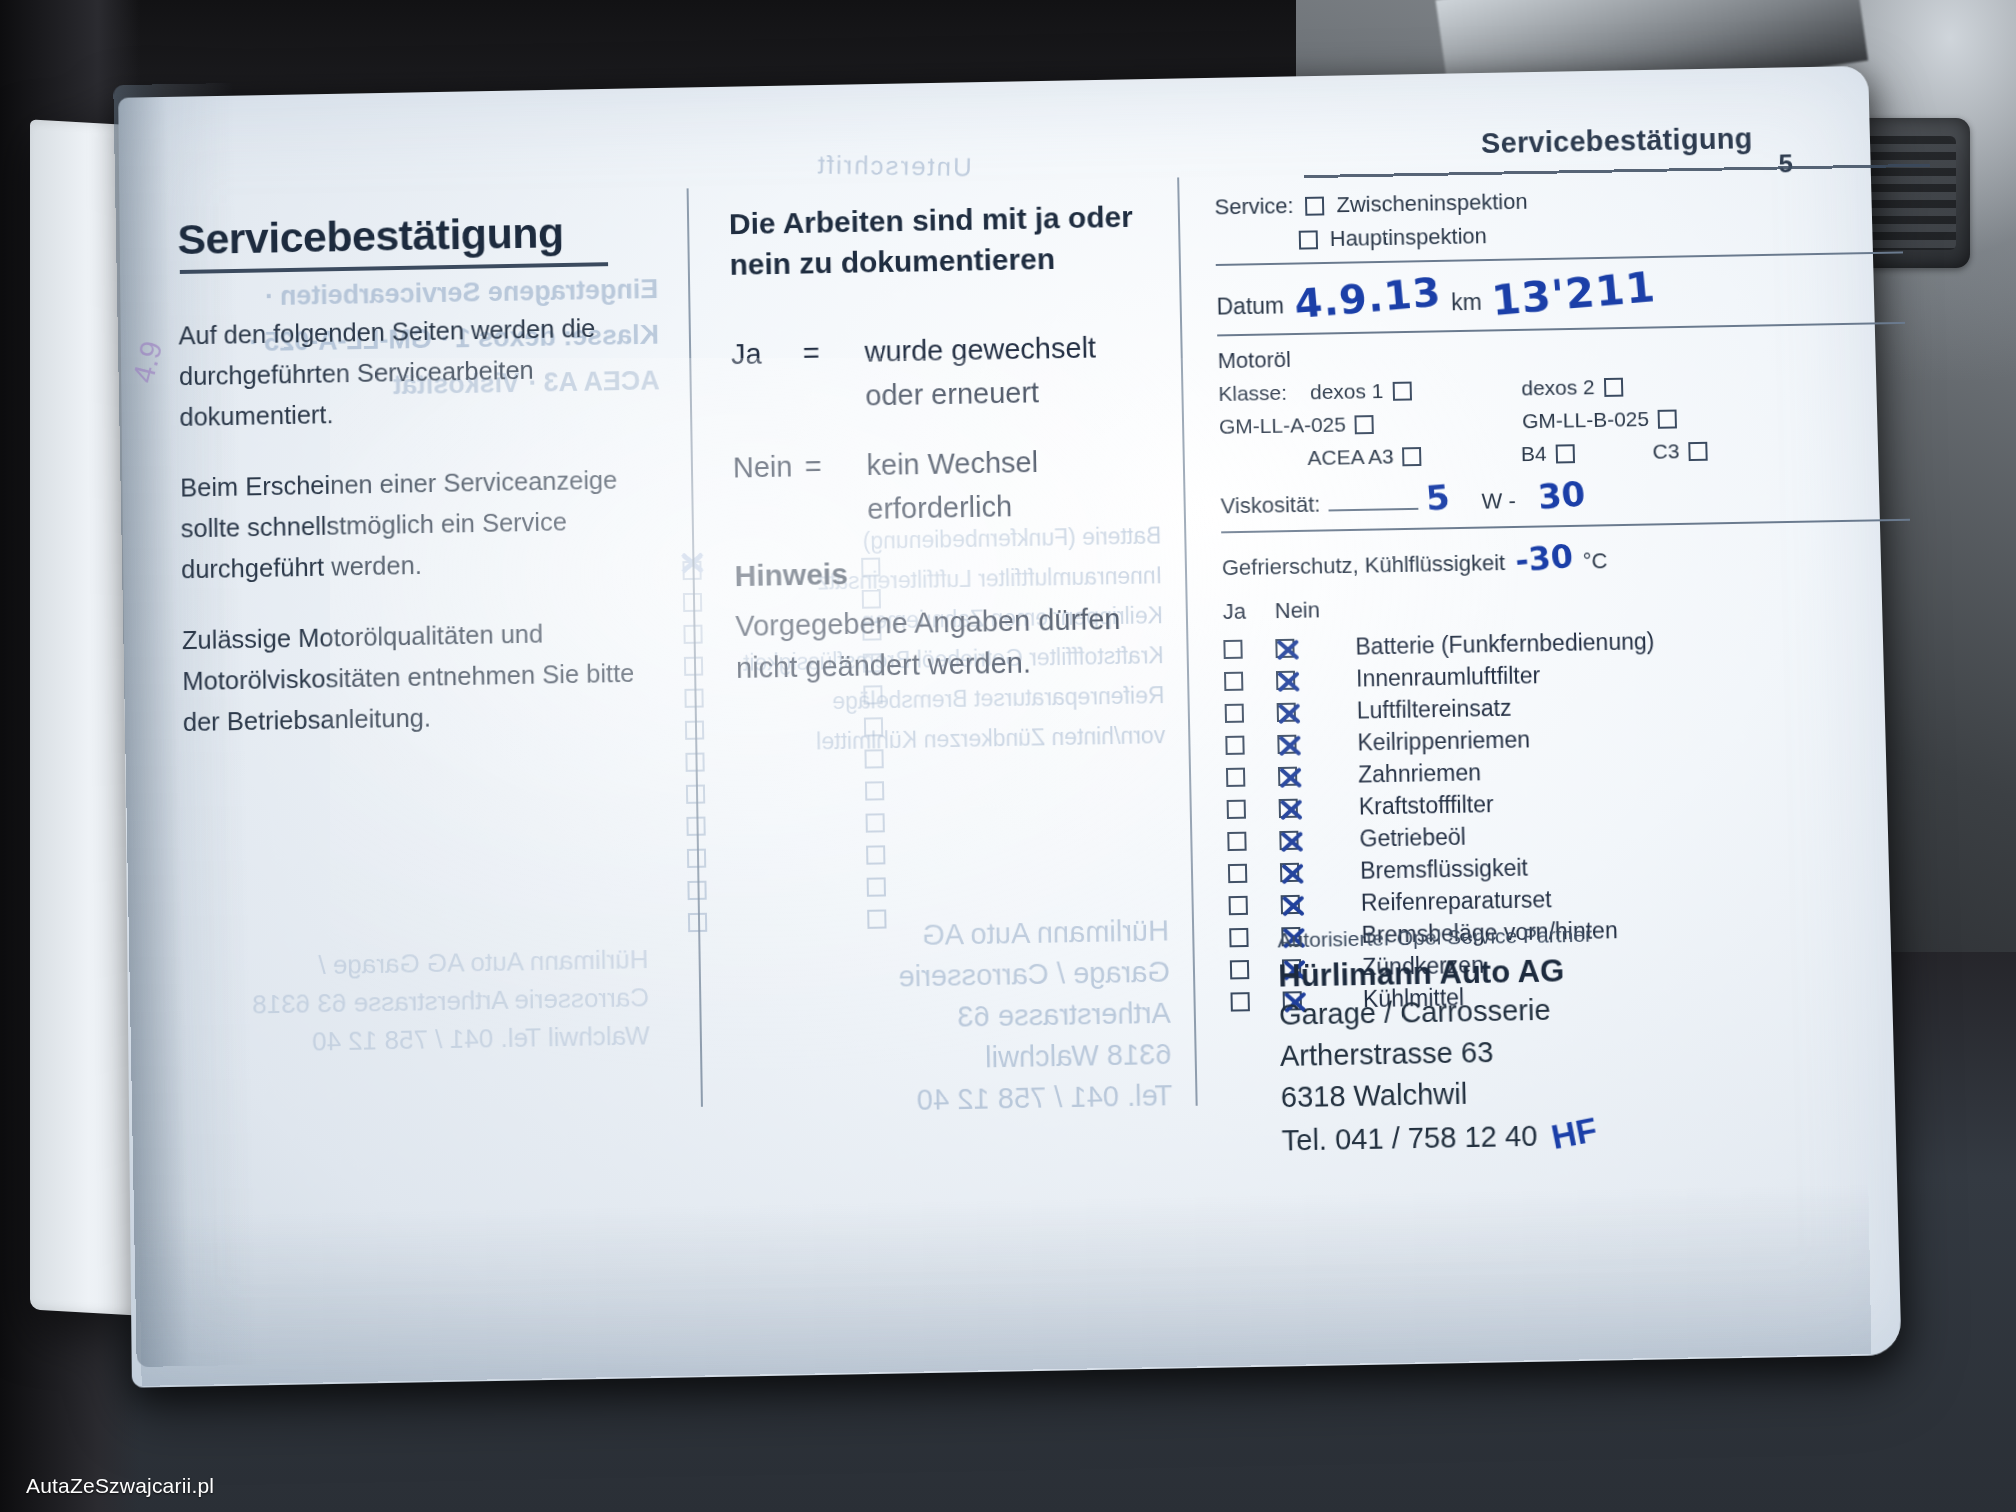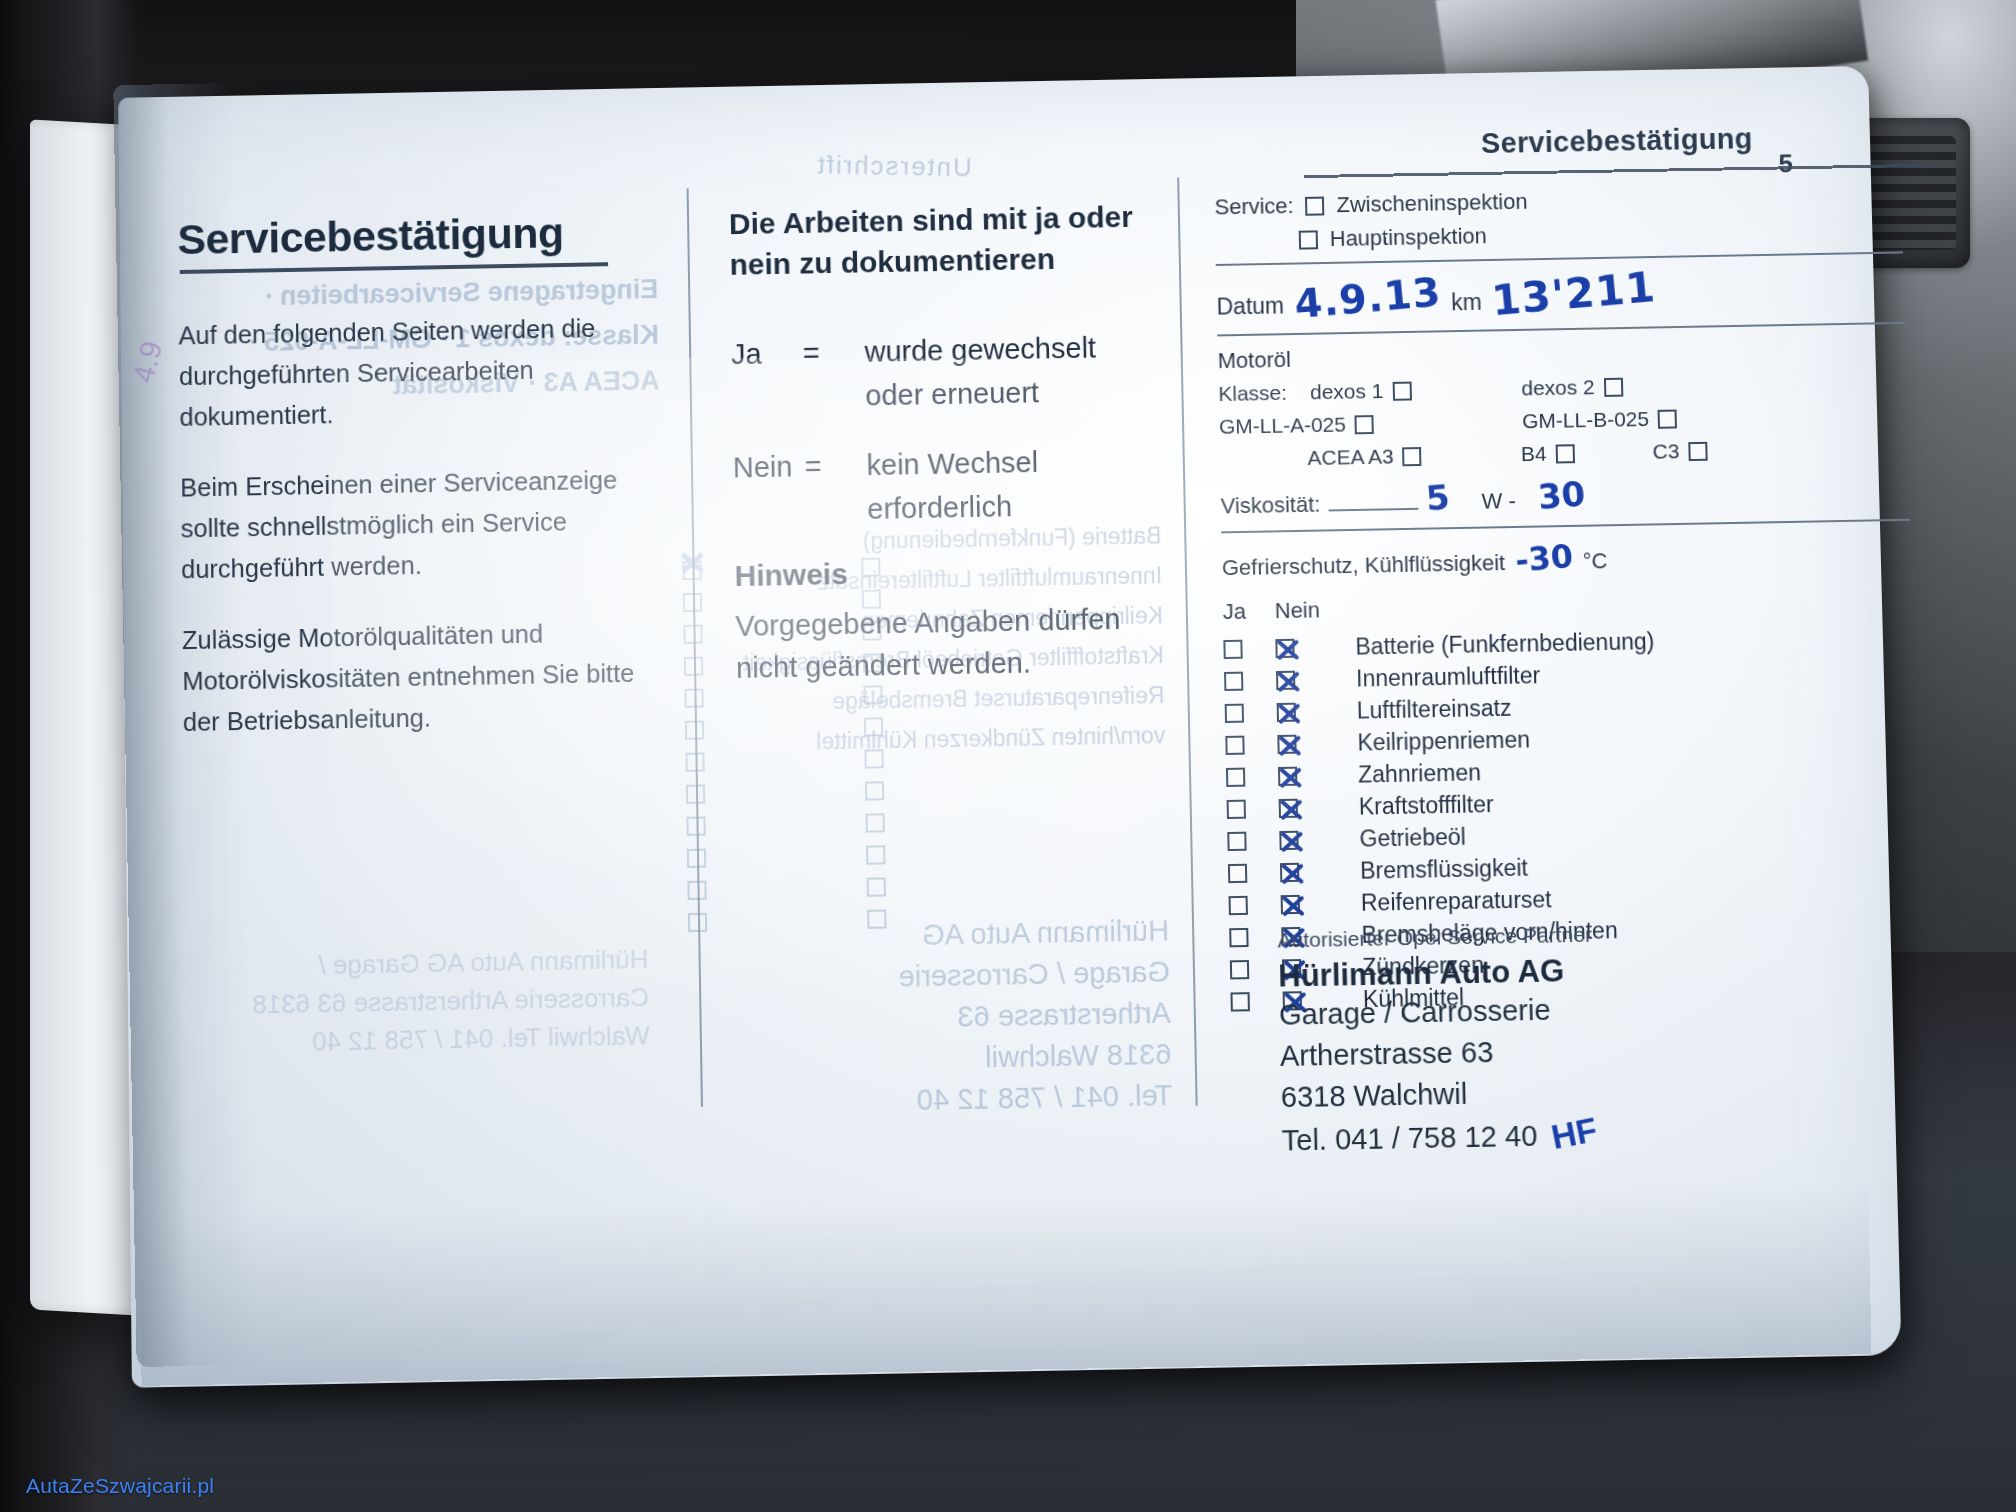--- a/index.html
+++ b/index.html
@@ -235,21 +235,21 @@
     transform: scaleX(-1) rotate(-2deg); opacity: .5; letter-spacing: 2px;
   }
   .ghost-left-mark {
     position: absolute; left: 6px; top: 250px; font-size: 30px; color: #9a7fc0;
     opacity: .65; transform: rotate(-75deg);
   }
 
   
   .watermark {
     position: absolute; left: 26px; bottom: 14px;
-    font-size: 21px; color: #3b82f6; letter-spacing: .2px;
+    font-size: 21px; color: #ffffff; letter-spacing: .2px;
     text-shadow: 0 1px 2px rgba(0,0,0,.7);
   }
 </style>
 </head>
 <body>
 
 <div id="scene">
   <div class="bg-dark-top"></div>
   <div class="bg-dash"></div>
   <div class="bg-dash-hi"></div>

